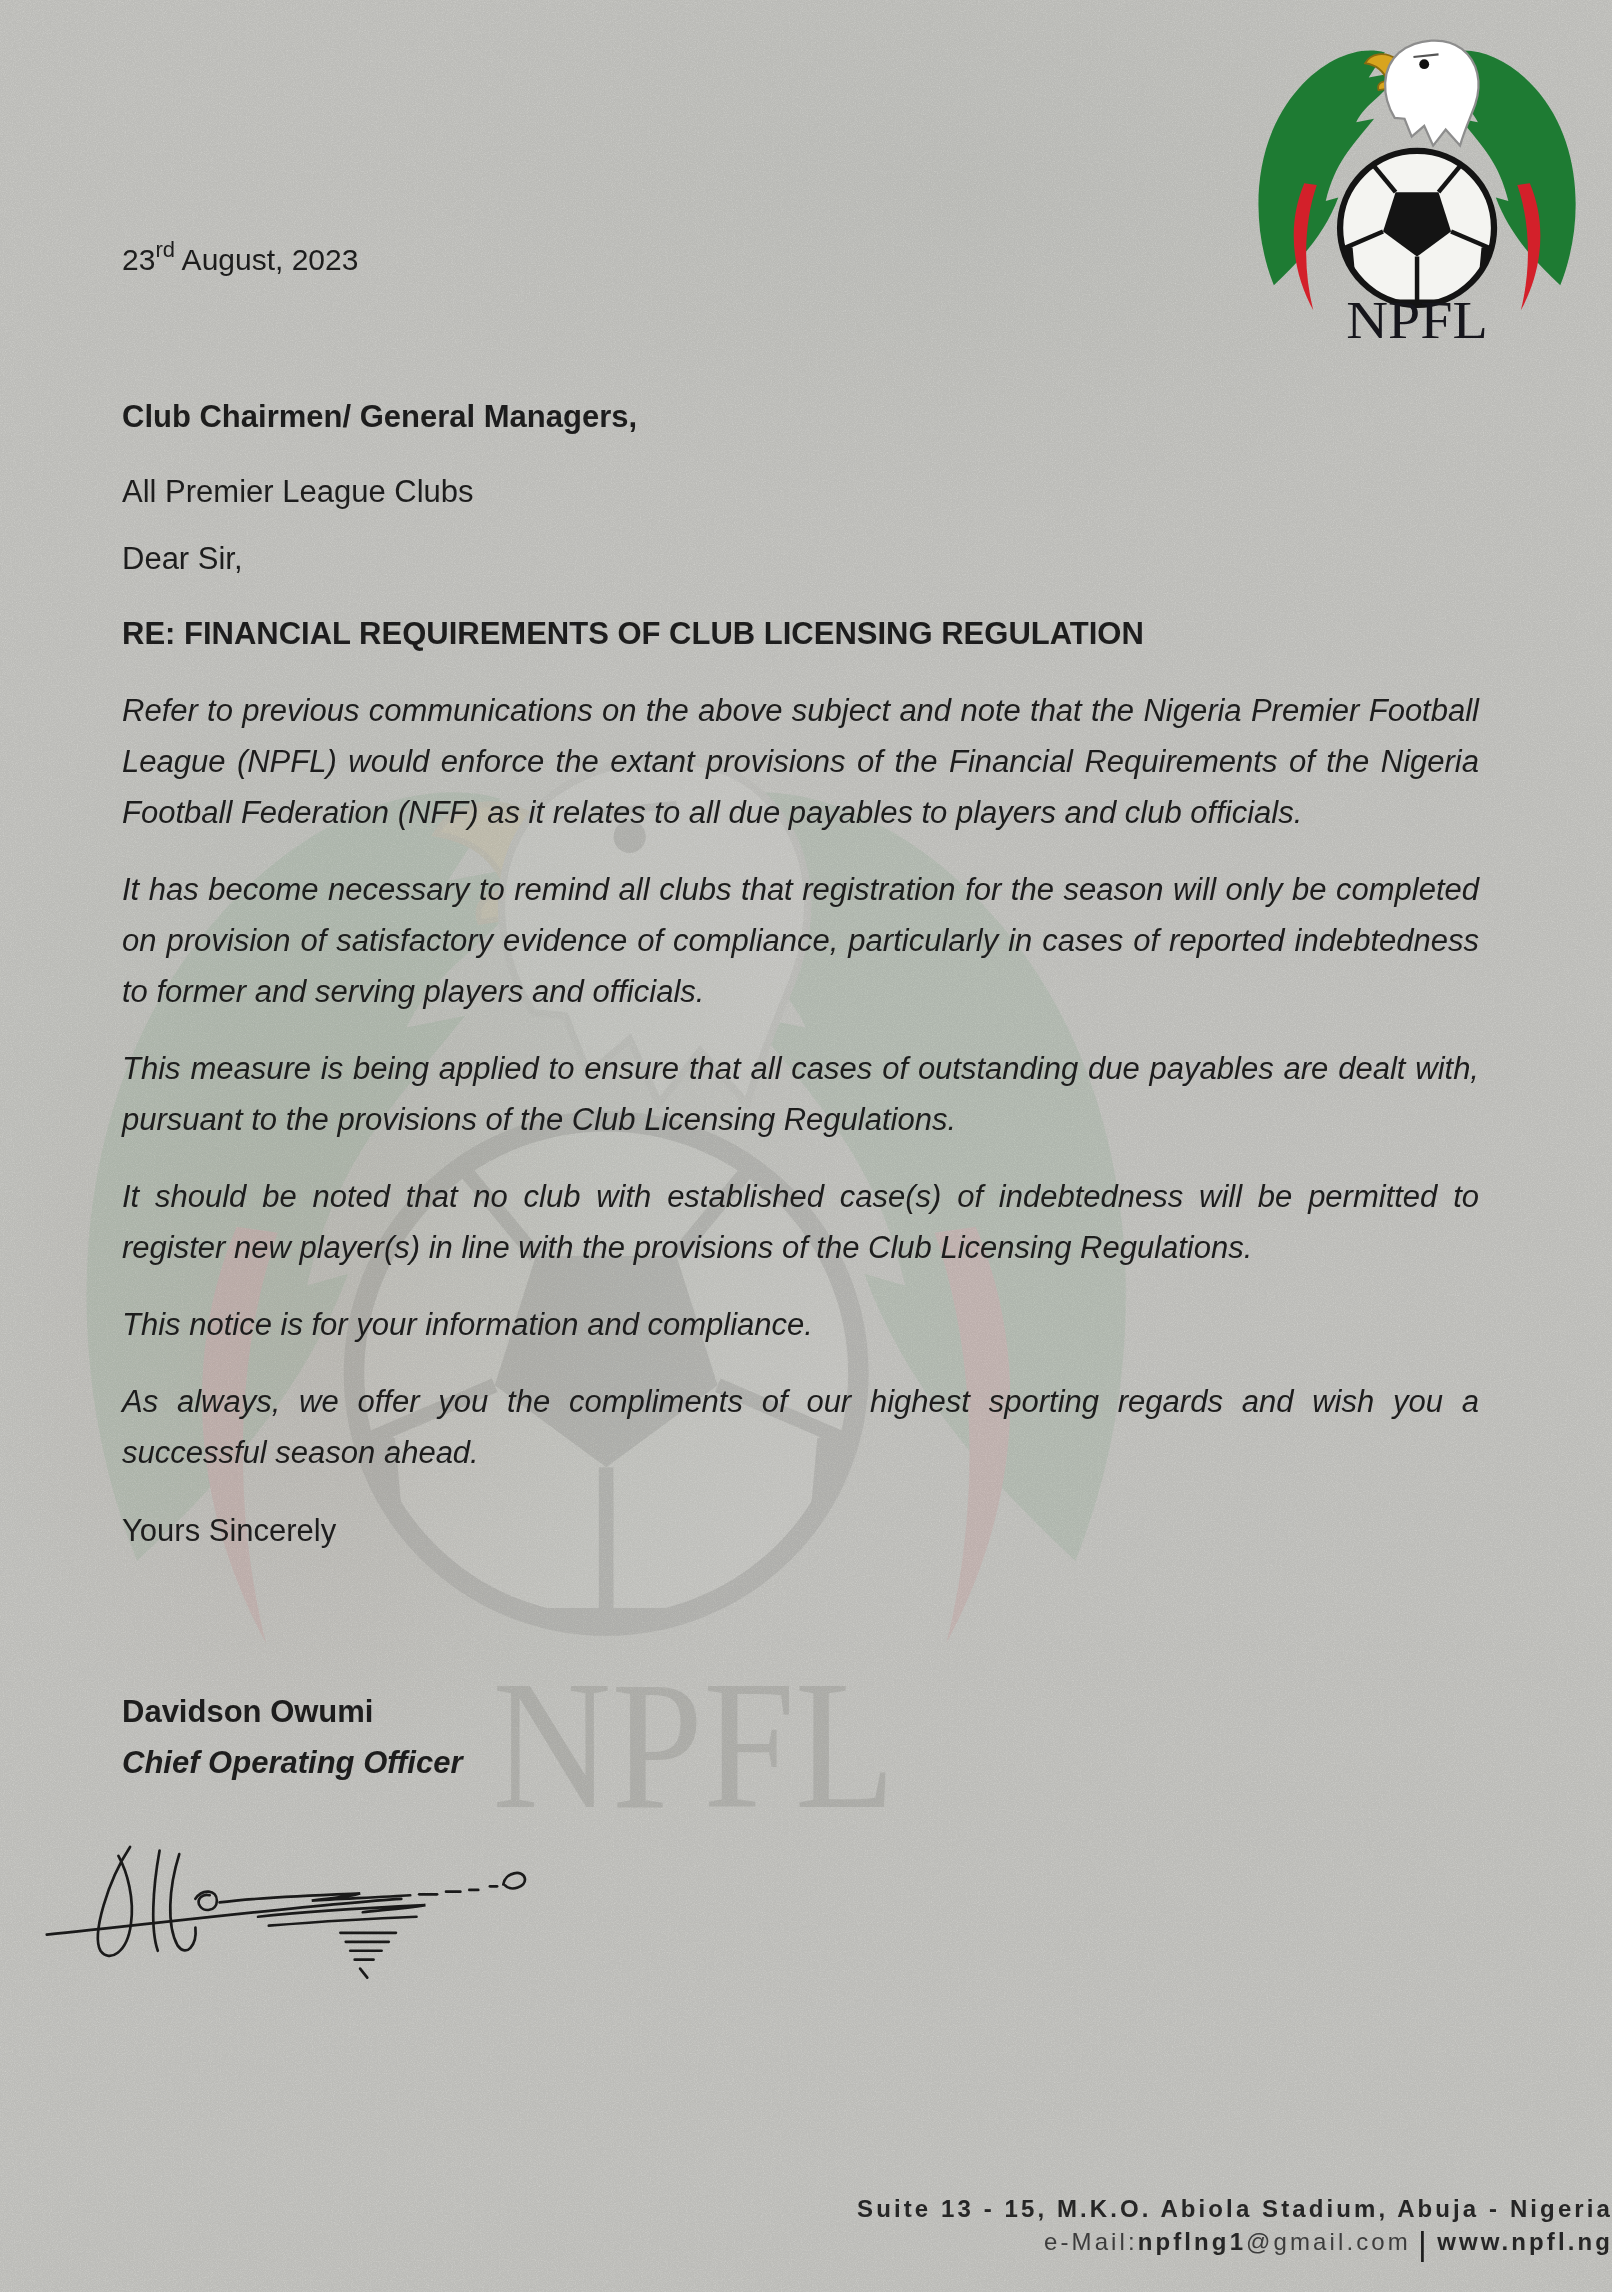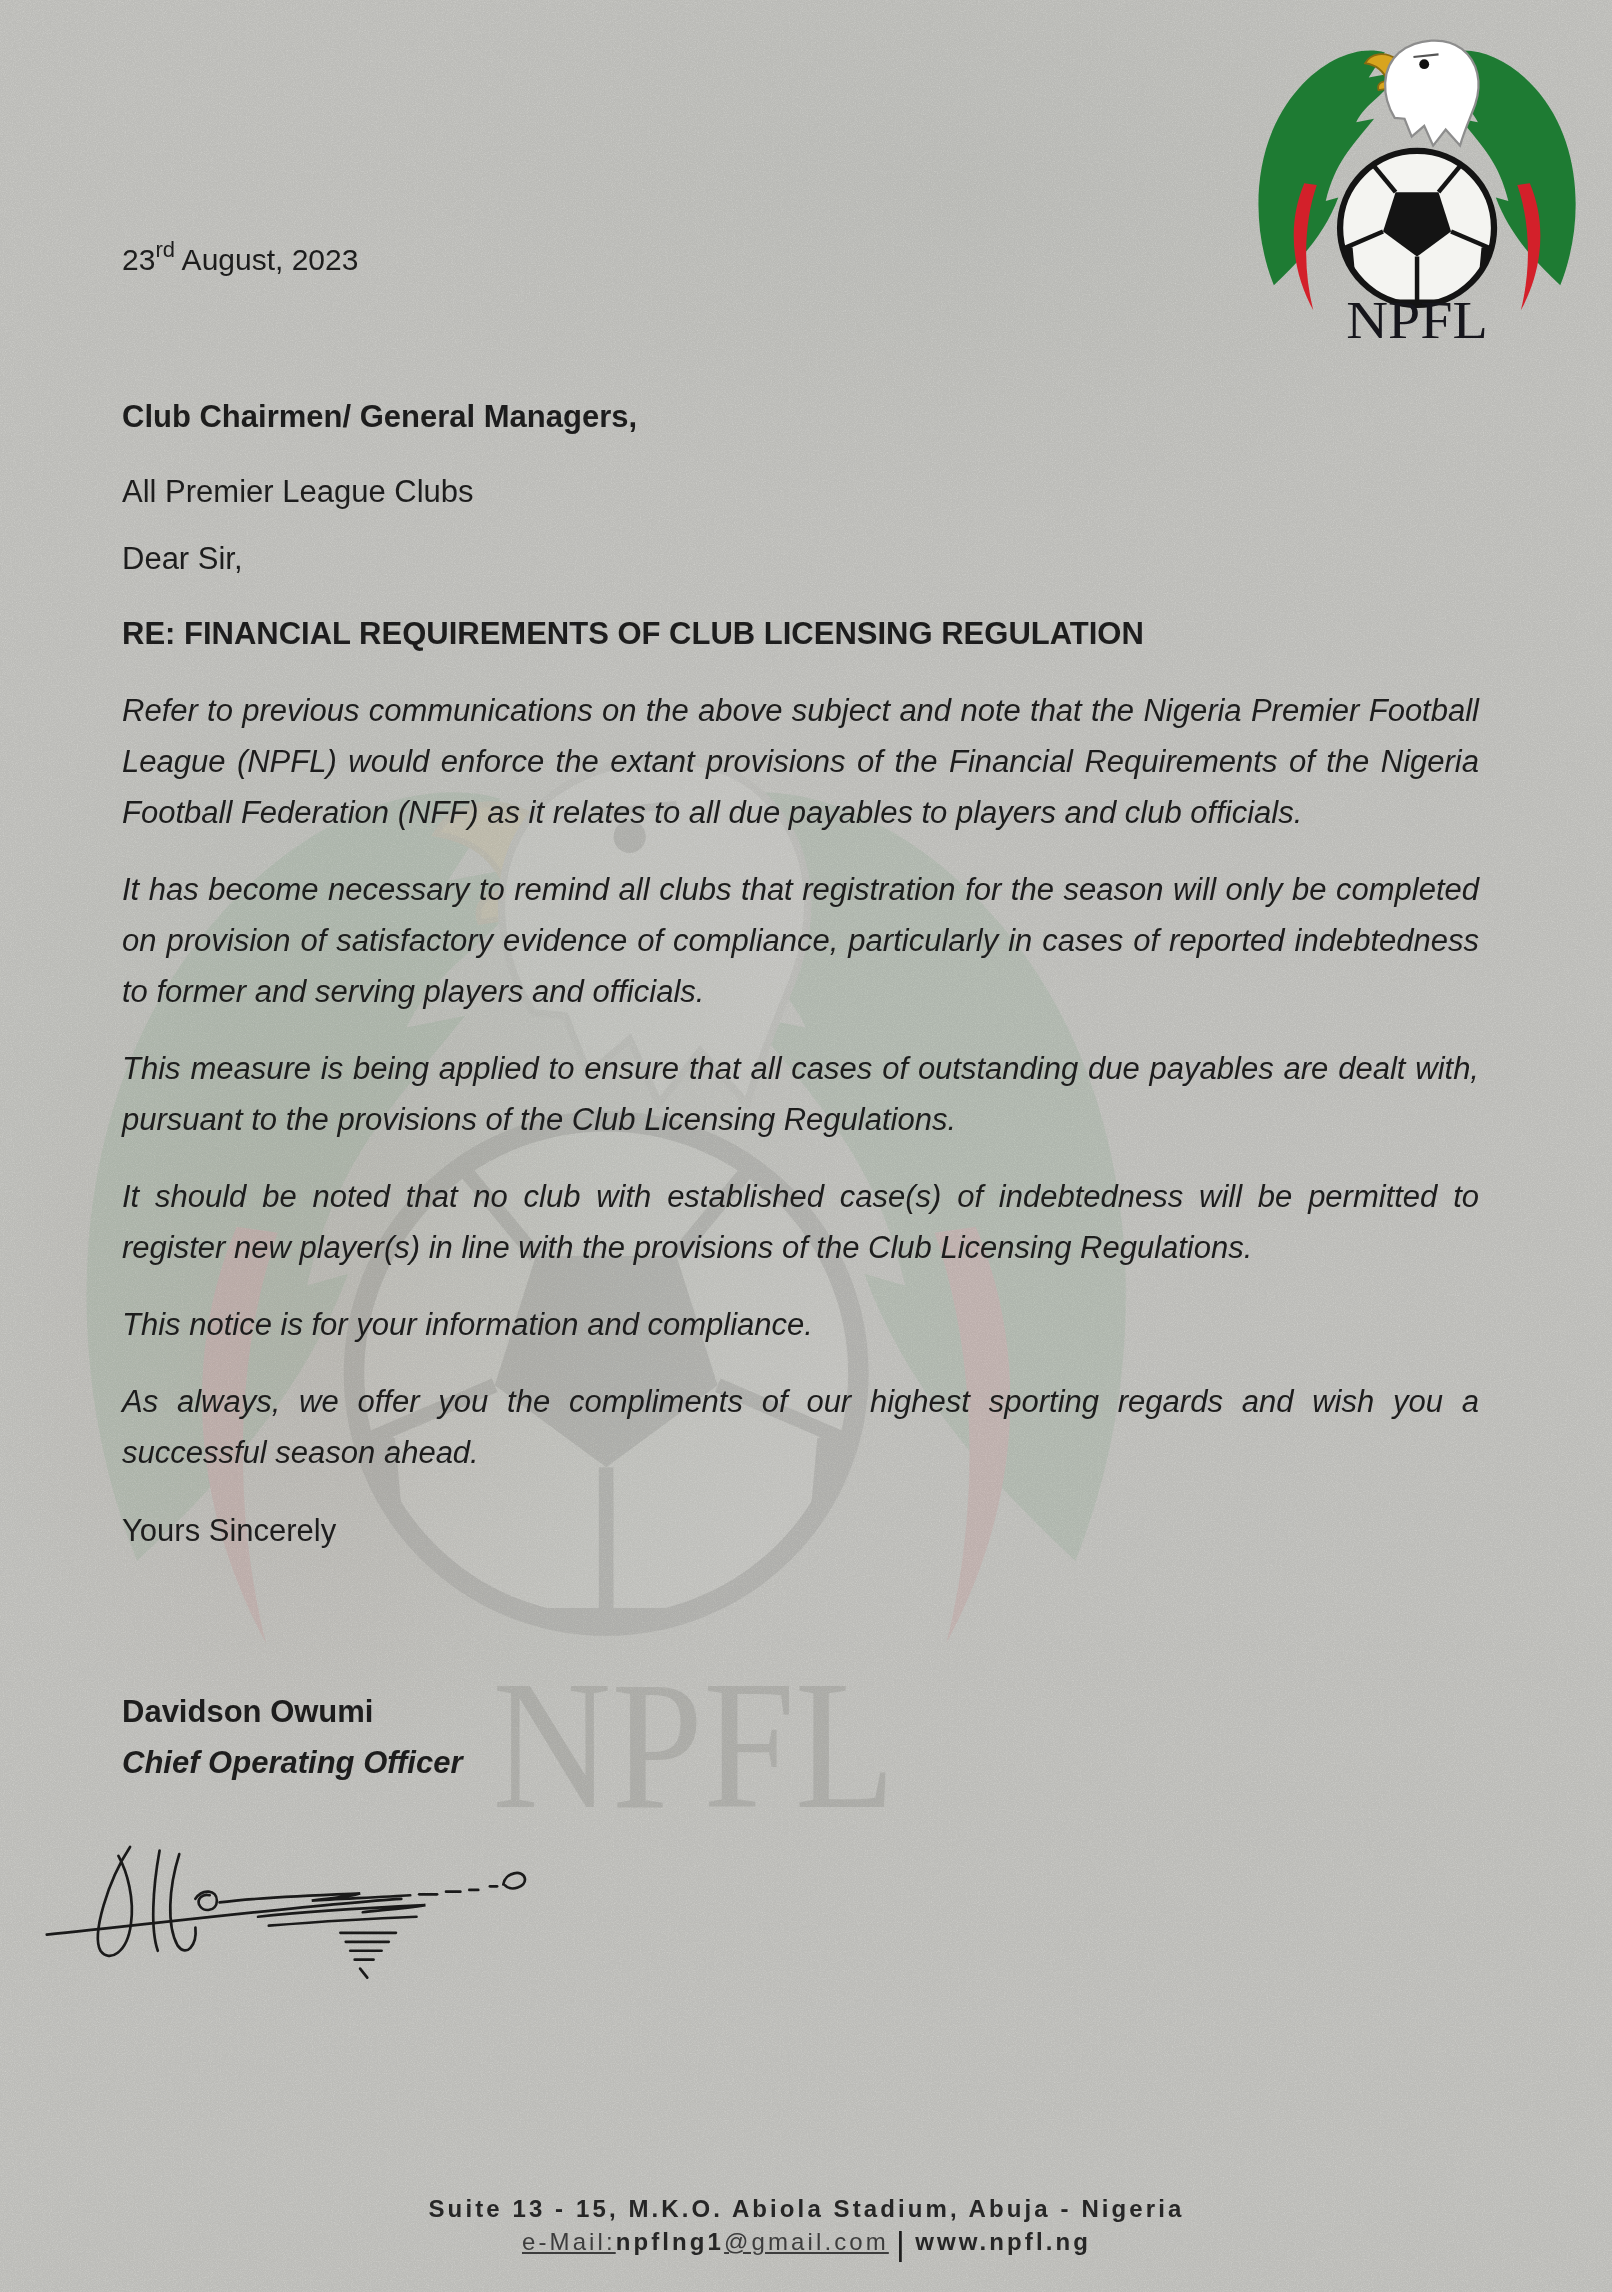--- a/index.html
+++ b/index.html
@@ -35,23 +35,23 @@
   .addr2{margin-top:24px;}
   .salutation{margin-top:16px;}
   .subject{margin-top:24px;font-weight:bold;}
   .content p{margin:26px 16px 0 0;text-align:justify;font-style:italic;}
   .closing{margin-top:27px;}
   .sig-name{margin-top:130px;font-weight:bold;}
   .sig-title{font-weight:bold;font-style:italic;}
   .signature{position:absolute;left:45px;top:1845px;}
 
   
-  .footer{position:absolute;left:0;top:2192px;width:100%;text-align:center;
+  .footer{position:absolute;left:0;top:2192px;width:100%;text-align:right;
           font-size:24px;line-height:33px;font-weight:bold;letter-spacing:3.1px;color:#262626;}
-  .footer .lite{font-weight:normal;color:#3c3c3c;text-decoration:underline;}
+  .footer .lite{font-weight:normal;color:#3c3c3c;}
   .footer .pipe{font-weight:normal;font-size:34px;vertical-align:-5.4px;padding:0 7.2px;color:#1d1d1d;}
 </style>
 </head>
 <body>
 
 <div class="page">
 
   <svg class="defs-holder" aria-hidden="true">
     <defs>
       <clipPath id="ballclip">

